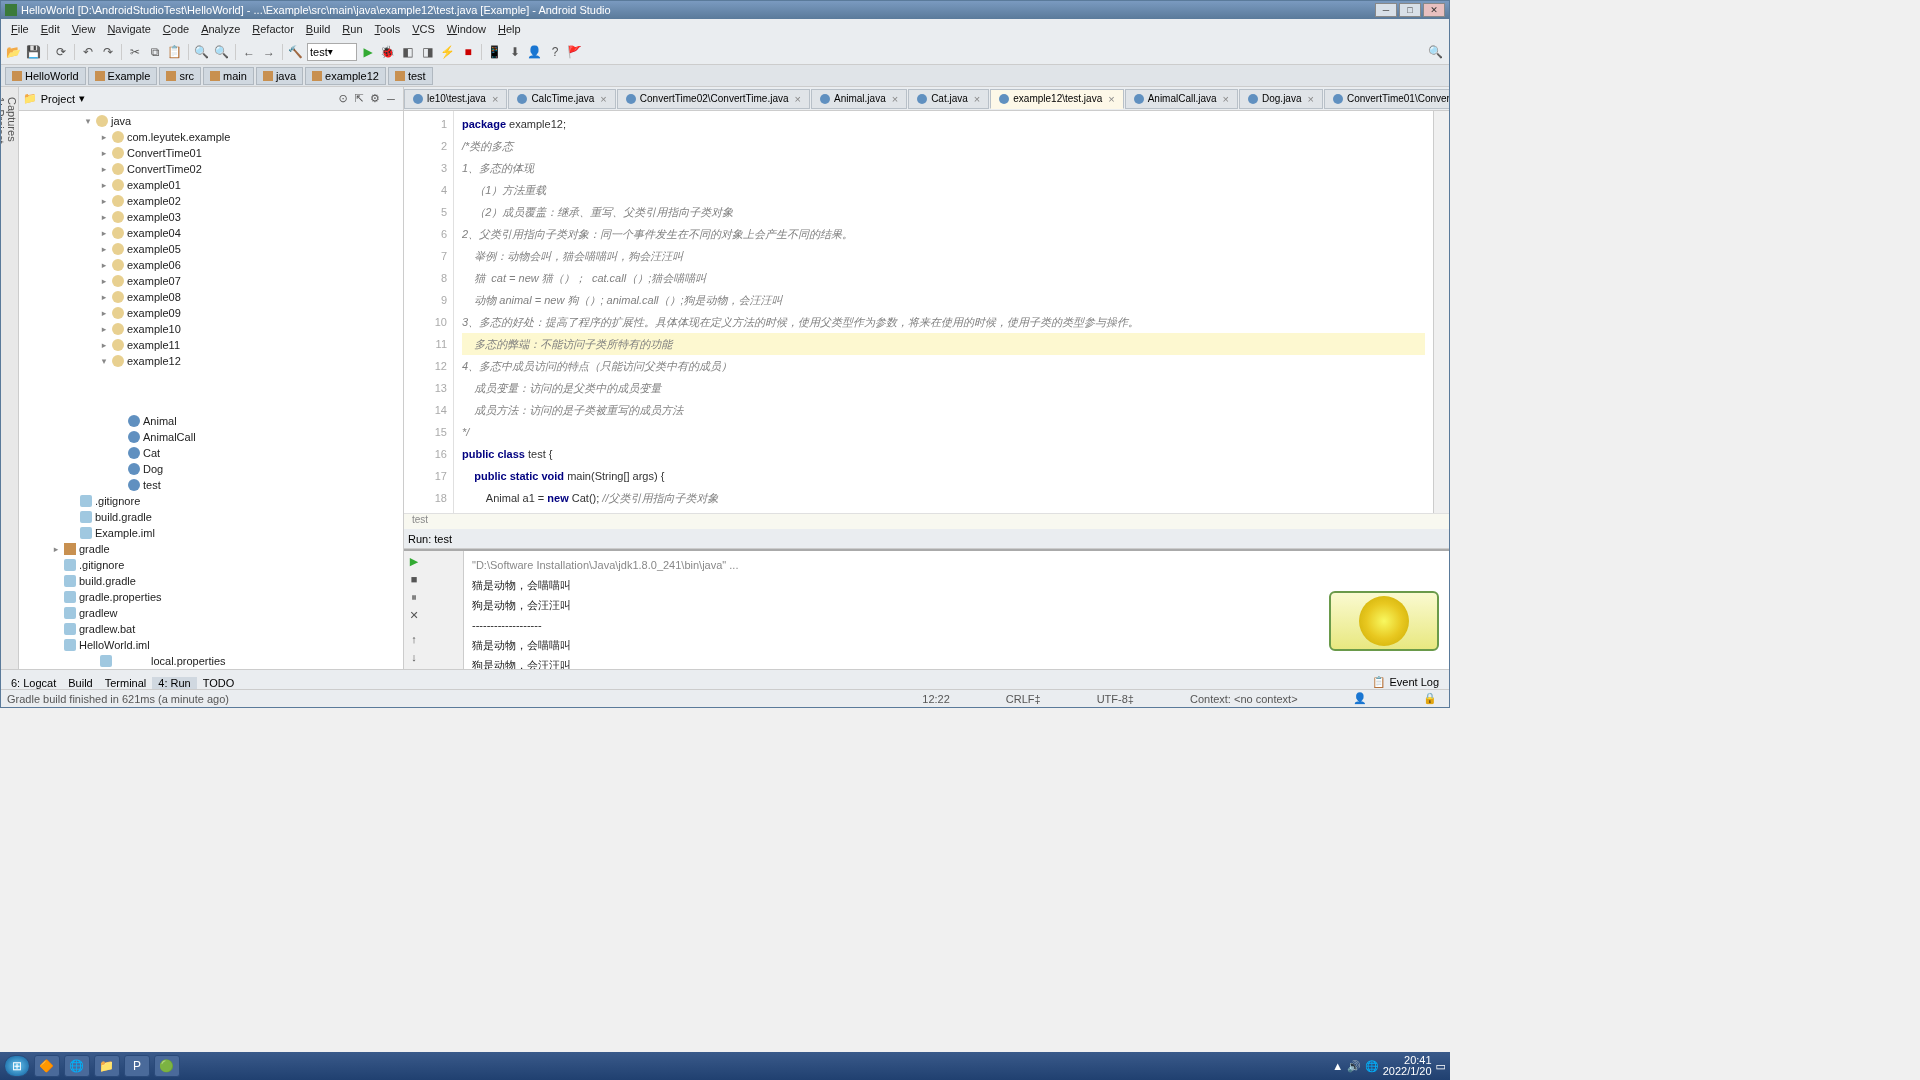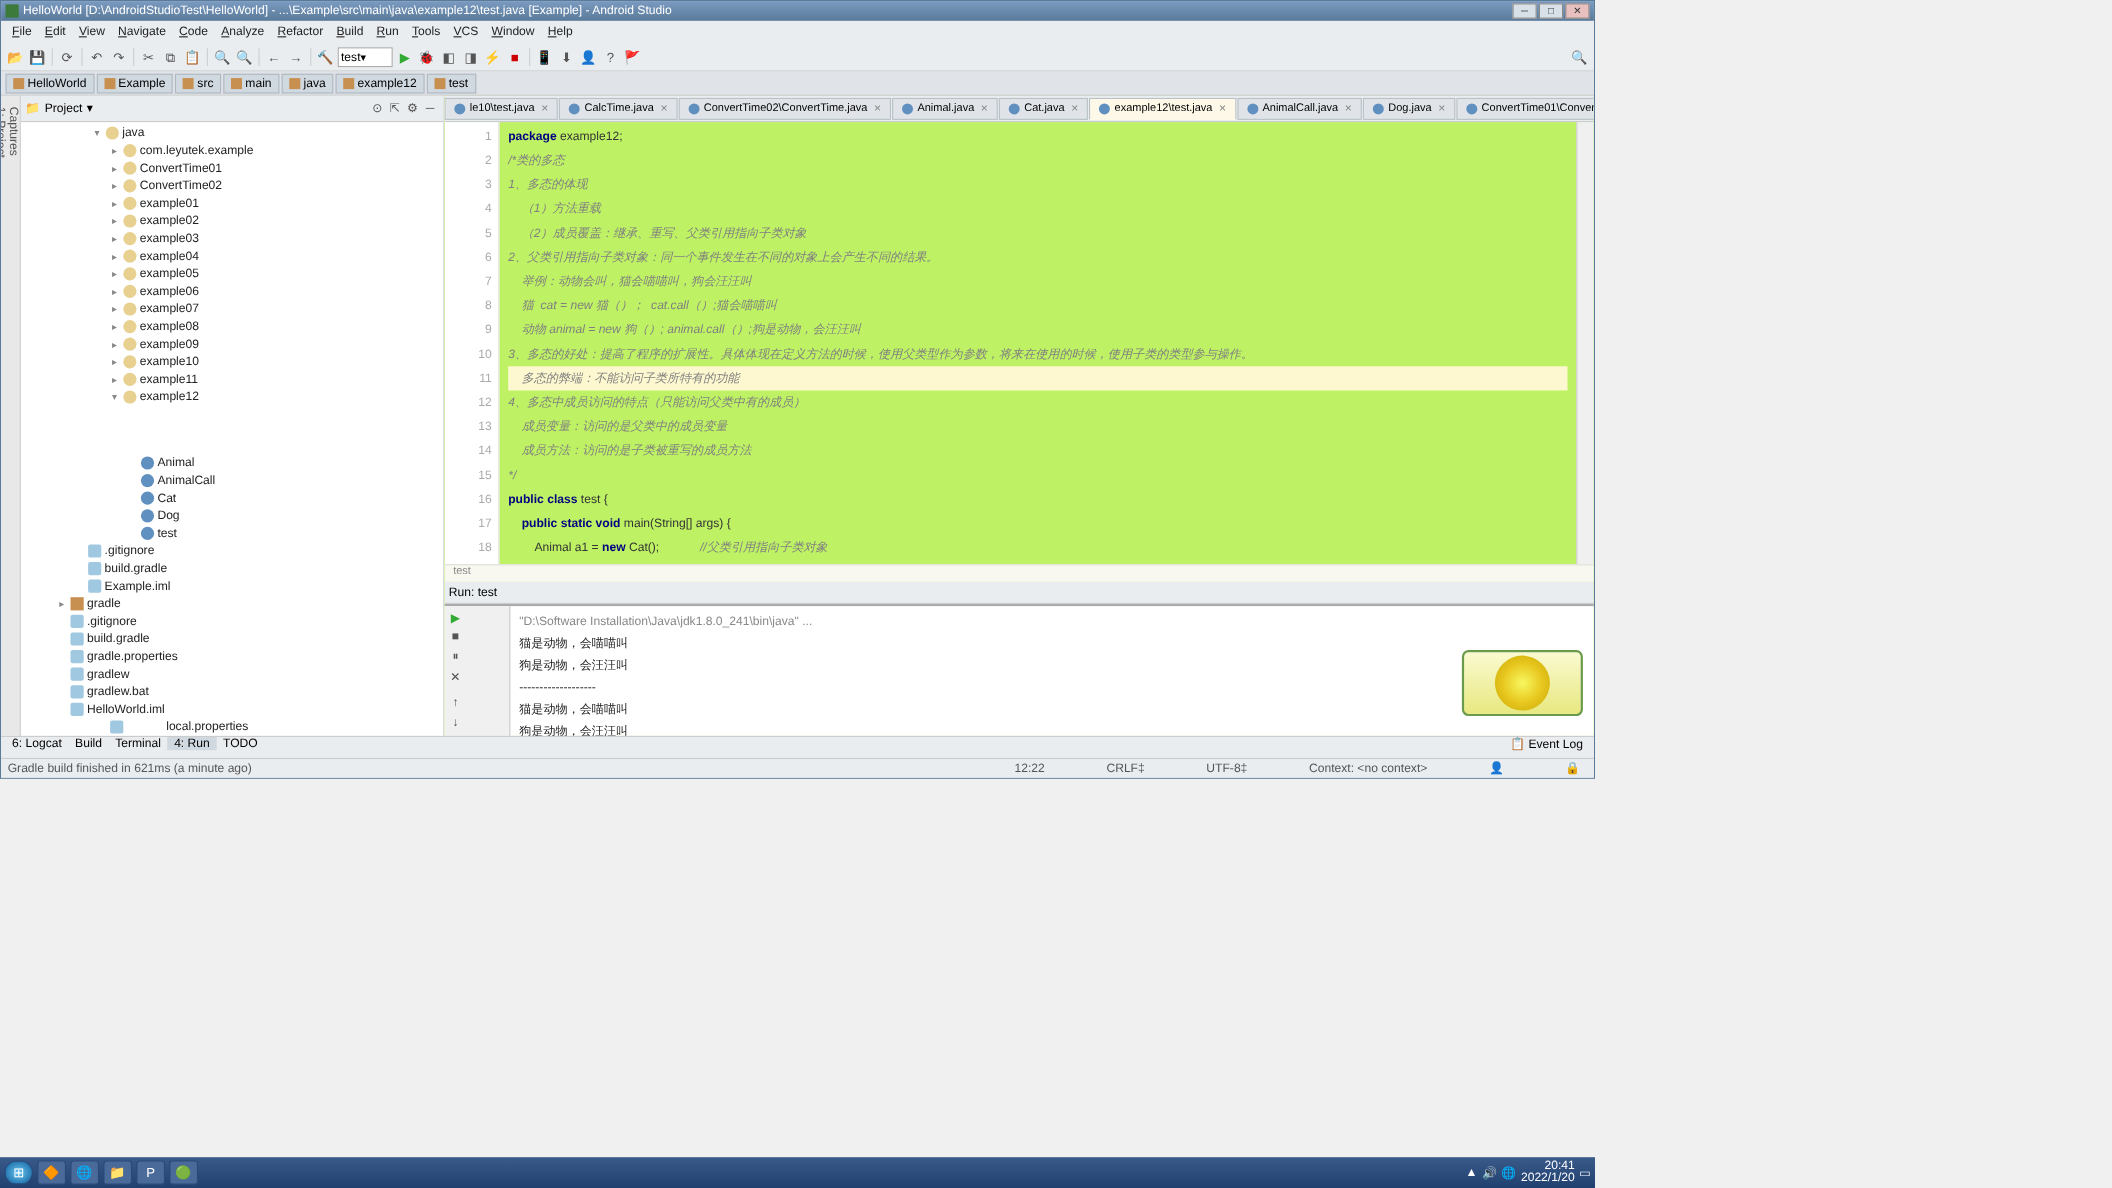--- a/index.html
+++ b/index.html
@@ -30,44 +30,44 @@
 .projhead .phlabel { flex: 1; display: flex; align-items: center; gap: 4px; }
 .projhead .phbtn { width: 16px; height: 16px; display: flex; align-items: center; justify-content: center; color: #555; cursor: pointer; }
 .projtree { flex: 1; overflow: auto; font-size: 11px; color: #222; padding: 2px 0; }
 .tnode { display: flex; align-items: center; height: 16px; padding-left: 4px; cursor: pointer; white-space: nowrap; }
 .tnode .exp { width: 10px; text-align: center; color: #888; font-size: 9px; }
 .tnode .tico { width: 12px; height: 12px; margin: 0 3px; }
 .tnode .tico.folder { background: #c89050; }
 .tnode .tico.pkg { background: #e8d090; border-radius: 6px; }
 .tnode .tico.file { background: #a0c8e0; border-radius: 2px; }
 .tnode .tico.cls { background: #6090c0; border-radius: 6px; }
-.editarea { flex: 1; display: flex; flex-direction: column; background: #bef264; overflow: hidden; }
+.editarea { flex: 1; display: flex; flex-direction: column; background: #ffffff; overflow: hidden; }
 .edtabs { height: 24px; background: #eaedf0; border-bottom: 1px solid #ccc; display: flex; align-items: center; overflow: hidden; }
 .edtab { height: 20px; padding: 0 8px; border: 1px solid #b8c0c8; background: #e0e4e8; margin-right: 1px; display: flex; align-items: center; font-size: 10px; cursor: pointer; gap: 4px; }
 .edtab.active { background: #fdf8e8; border-bottom-color: #fdf8e8; }
 .edtab .tabico { width: 10px; height: 10px; background: #6090c0; border-radius: 5px; }
 .edtab .tabx { color: #888; margin-left: 2px; }
 .codearea { flex: 1; display: flex; overflow: hidden; font-family: Consolas, monospace; font-size: 13px; line-height: 22px; }
 .gutter { width: 50px; background: #fff; border-right: 1px solid #e0e0e0; text-align: right; color: #aaa; padding: 2px 6px 0 0; }
 .gutter .gline { height: 22px; position: relative; }
 .codebody { flex: 1; padding: 2px 8px; color: #333; overflow: hidden; }
 .codebody .cline { height: 22px; white-space: pre; }
 .kw { color: #000080; font-weight: bold; }
 .cmt { color: #808080; font-style: italic; }
-.cmt2 { color: #808080; font-style: italic; margin-left: 34px; }
+.cmt2 { color: #808080; font-style: italic; }
 .crumb2 { height: 16px; background: #f8f8f0; border-top: 1px solid #e0e0e0; padding: 0 8px; font-size: 10px; color: #888; }
 .runpanel { height: 160px; border-top: 2px solid #aaa; display: flex; background: #2e2e2e; color: #ddd; }
 .runpanel { background: #fff; color: #222; }
 .runhead { height: 20px; background: #eaedf0; border-bottom: 1px solid #ccc; display: flex; align-items: center; padding: 0 4px; font-size: 10px; }
 .runside { width: 60px; background: #f0f0f0; border-right: 1px solid #ccc; padding: 2px; display: flex; flex-direction: column; gap: 2px; }
 .runside .rbtn { width: 16px; height: 16px; color: #555; display: flex; align-items: center; justify-content: center; cursor: pointer; }
 .runside .rbtn.play { color: #3a3; }
 .runout { flex: 1; font-family: Consolas, monospace; font-size: 13px; padding: 4px 8px; line-height: 20px; overflow: hidden; }
 .runout .outline { white-space: pre; }
-.btmtabs { height: 20px; background: #eaedf0; border-top: 1px solid #ccc; display: flex; align-items: flex-start; padding: 0 4px; font-size: 10px; }
+.btmtabs { height: 20px; background: #eaedf0; border-top: 1px solid #ccc; display: flex; align-items: flex-end; padding: 0 4px; font-size: 10px; }
 .btmtabs .bt { padding: 0 6px; cursor: pointer; display: flex; align-items: center; gap: 3px; }
 .btmtabs .bt.active { background: #d0d8e0; }
 .btmtabs .spacer { flex: 1; }
 .statusbar { height: 18px; background: #eaedf0; border-top: 1px solid #ccc; display: flex; align-items: center; padding: 0 6px; font-size: 10px; color: #555; }
 .statusbar .sleft { flex: 1; }
 .statusbar .sitem { padding: 0 6px; margin-left: 44px; }
 .widget { position: absolute; right: 10px; top: 590px; width: 110px; height: 60px; border: 2px solid #6a9a4a; border-radius: 6px; background: linear-gradient(#fafad0, #e8e880); display: flex; align-items: center; justify-content: center; }
 .widget .circle { width: 50px; height: 50px; border-radius: 25px; background: radial-gradient(#f8f860, #e8c820, #c8a800); }
 .taskbar { position: absolute; bottom: 0; left: 0; width: 1450px; height: 28px; background: linear-gradient(#3a5a8a, #204070); display: flex; align-items: center; padding: 0 4px; gap: 4px; }
 .taskbar .tbico { width: 26px; height: 22px; background: #4a6a9a; border: 1px solid #2a4a7a; border-radius: 3px; display: flex; align-items: center; justify-content: center; cursor: pointer; font-size: 12px; color: #fff; }

